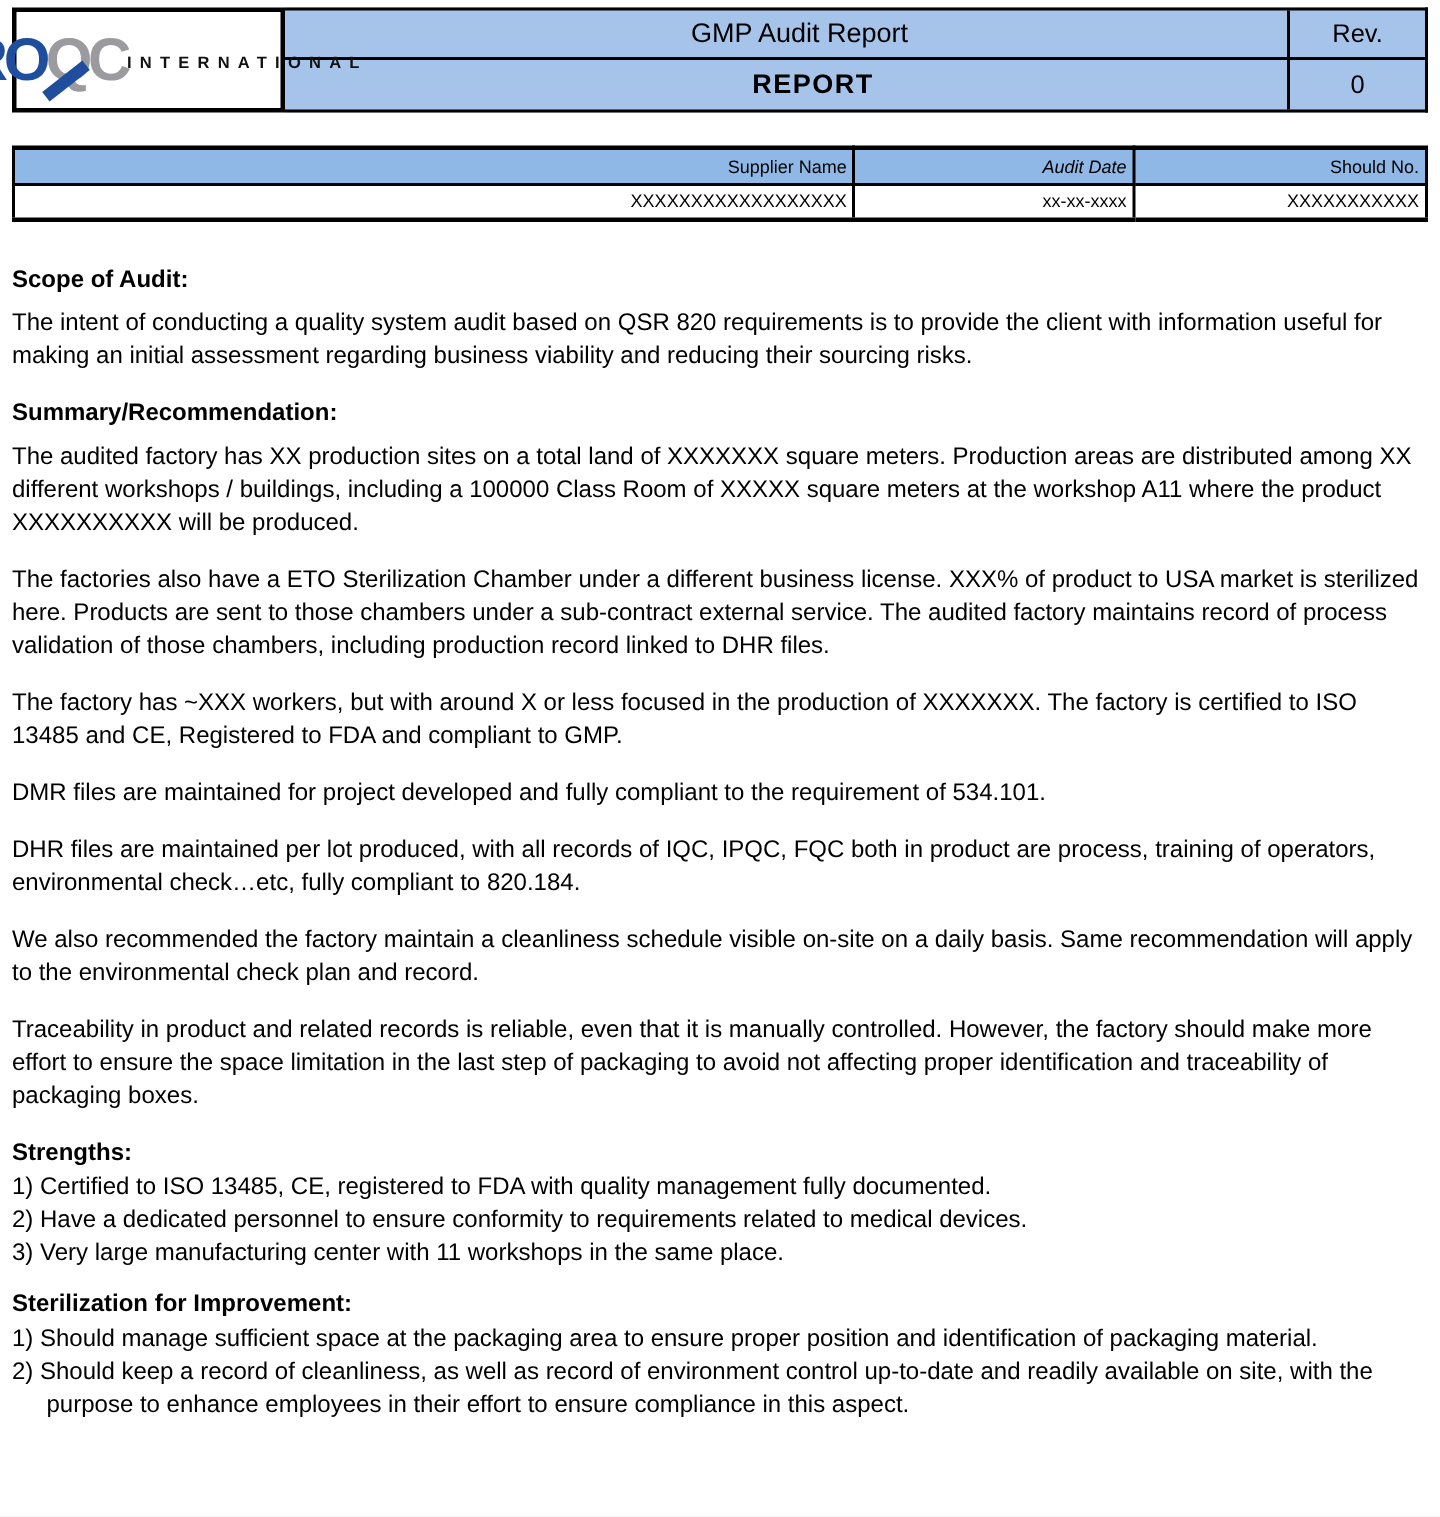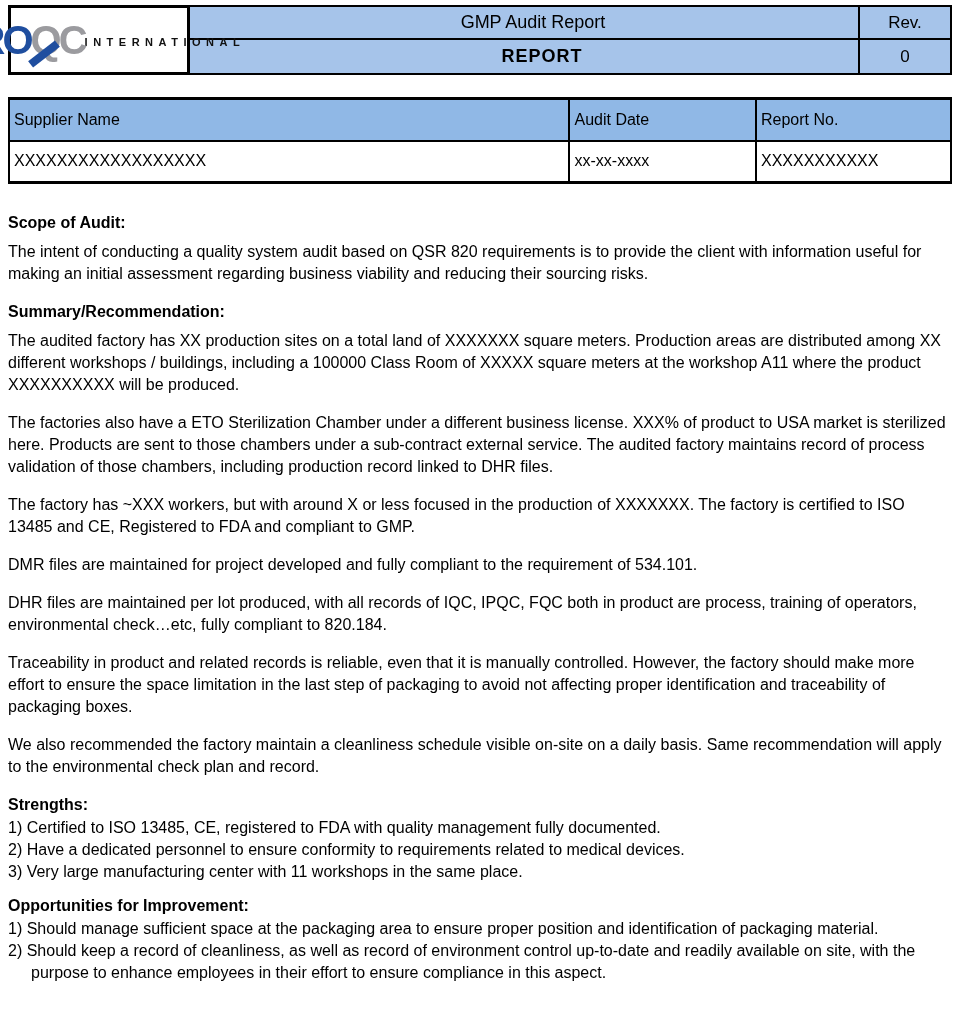--- a/index.html
+++ b/index.html
@@ -33,28 +33,28 @@
   }
   .hcell { display:flex; align-items:center; justify-content:center; box-sizing:border-box; }
   .hc-title { border-bottom:2px solid #000; font-size:18px;padding-left:18px; }
   .hc-revlabel { border-bottom:2px solid #000; border-left:2px solid #000; font-size:17px; }
   .hc-report { font-size:18px; font-weight:bold; letter-spacing:1px;padding-left:36px; }
   .hc-revvalue { border-left:2px solid #000; font-size:17px; }
 
   
   .info-table { width:100%; margin-top:22px; border-collapse:collapse; table-layout:fixed; }
   .info-table th, .info-table td {
-    border:2px solid #000; text-align:left; height:42px; padding:1px 4px;
-    font-size:16px; font-weight:normal; box-sizing:border-box;
+    border:2px solid #000; text-align:right; height:24px; padding:1px 4px;
+    font-size:12px; font-weight:normal; box-sizing:border-box;
   }
   .info-table { border-top:3px solid #000; }
   .info-table tr.vals td { border-bottom:3px solid #000; }
   .info-table th { background:var(--table_header_blue); }
   .col-supplier { width:59.5%; }
-  .col-date { width:19.8%; }
+  .col-date { width:19.8%;font-style:italic; }
   .col-report { width:20.7%; }
 
   
   .doc { margin-top:28px; font-size:16px; line-height:22px; }
   .sec-heading { font-weight:bold; margin:12px 0 7px 0; }
   .sec-heading.first { margin-top:0; }
   .sec-heading.tight { margin-bottom:1px; }
   .doc p { margin:0 0 16px 0; }
   .plain-item { margin:0; }
   .hang-item { margin:0; padding-left:23px; text-indent:-23px; }
@@ -78,47 +78,47 @@
       <div class="hcell hc-report">REPORT</div>
       <div class="hcell hc-revvalue">0</div>
     </div>
   </div>
 
   <table class="info-table">
     <tbody>
         <tr>
       <th class="col-supplier">Supplier Name</th>
       <th class="col-date">Audit Date</th>
-      <th class="col-report">Report No.</th>
+      <th class="col-report">Should No.</th>
     </tr>
     <tr class="vals">
       <td>XXXXXXXXXXXXXXXXXX</td>
       <td>xx-xx-xxxx</td>
       <td>XXXXXXXXXXX</td>
     </tr>
   </tbody>
     </table>
 
   <div class="doc">
 
     <div class="sec-heading first">Scope of Audit:</div>
     <p>The intent of conducting a quality system audit based on QSR 820 requirements is to provide the client with information useful for making an initial assessment regarding business viability and reducing their sourcing risks.</p>
 
     <div class="sec-heading">Summary/Recommendation:</div>
     <p>The audited factory has XX production sites on a total land of XXXXXXX square meters. Production areas are distributed among XX different workshops / buildings, including a 100000 Class Room of XXXXX square meters at the workshop A11 where the product XXXXXXXXXX will be produced.</p>
     <p>The factories also have a ETO Sterilization Chamber under a different business license. XXX% of product to USA market is sterilized here. Products are sent to those chambers under a sub-contract external service. The audited factory maintains record of process validation of those chambers, including production record linked to DHR files.</p>
     <p>The factory has ~XXX workers, but with around X or less focused in the production of XXXXXXX. The factory is certified to ISO 13485 and CE, Registered to FDA and compliant to GMP.</p>
     <p>DMR files are maintained for project developed and fully compliant to the requirement of 534.101.</p>
     <p>DHR files are maintained per lot produced, with all records of IQC, IPQC, FQC both in product are process, training of operators, environmental check…etc, fully compliant to 820.184.</p>
+    <p>We also recommended the factory maintain a cleanliness schedule visible on-site on a daily basis. Same recommendation will apply to the environmental check plan and record.</p>
     <p>Traceability in product and related records is reliable, even that it is manually controlled. However, the factory should make more effort to ensure the space limitation in the last step of packaging to avoid not affecting proper identification and traceability of packaging boxes.</p>
-    <p>We also recommended the factory maintain a cleanliness schedule visible on-site on a daily basis. Same recommendation will apply to the environmental check plan and record.</p>
 
     <div class="sec-heading tight">Strengths:</div>
     <div class="plain-item">1) Certified to ISO 13485, CE, registered to FDA with quality management fully documented.</div>
     <div class="plain-item">2) Have a dedicated personnel to ensure conformity to requirements related to medical devices.</div>
     <div class="plain-item">3) Very large manufacturing center with 11 workshops in the same place.</div>
 
-    <div class="sec-heading tight">Opportunities for Improvement:</div>
+    <div class="sec-heading tight">Sterilization for Improvement:</div>
     <div class="hang-item">1) Should manage sufficient space at the packaging area to ensure proper position and identification of packaging material.</div>
     <div class="hang-item">2) Should keep a record of cleanliness, as well as record of environment control up-to-date and readily available on site, with the purpose to enhance employees in their effort to ensure compliance in this aspect.</div>
 
   </div>
 </div>
 
 </body></html>

